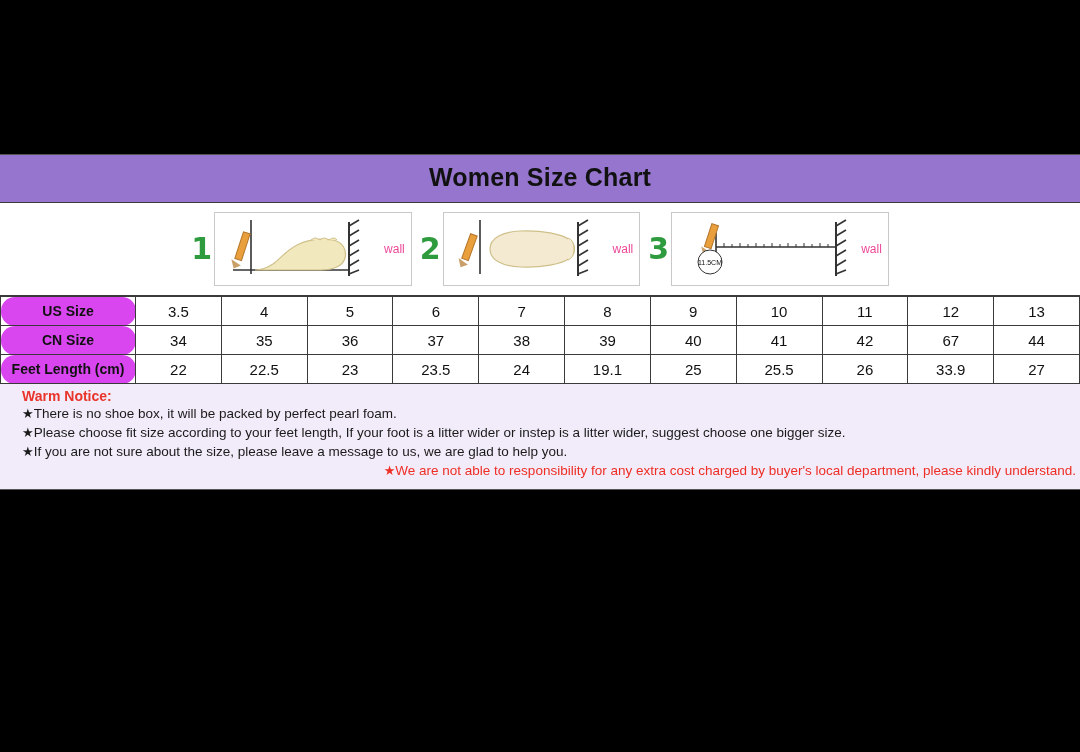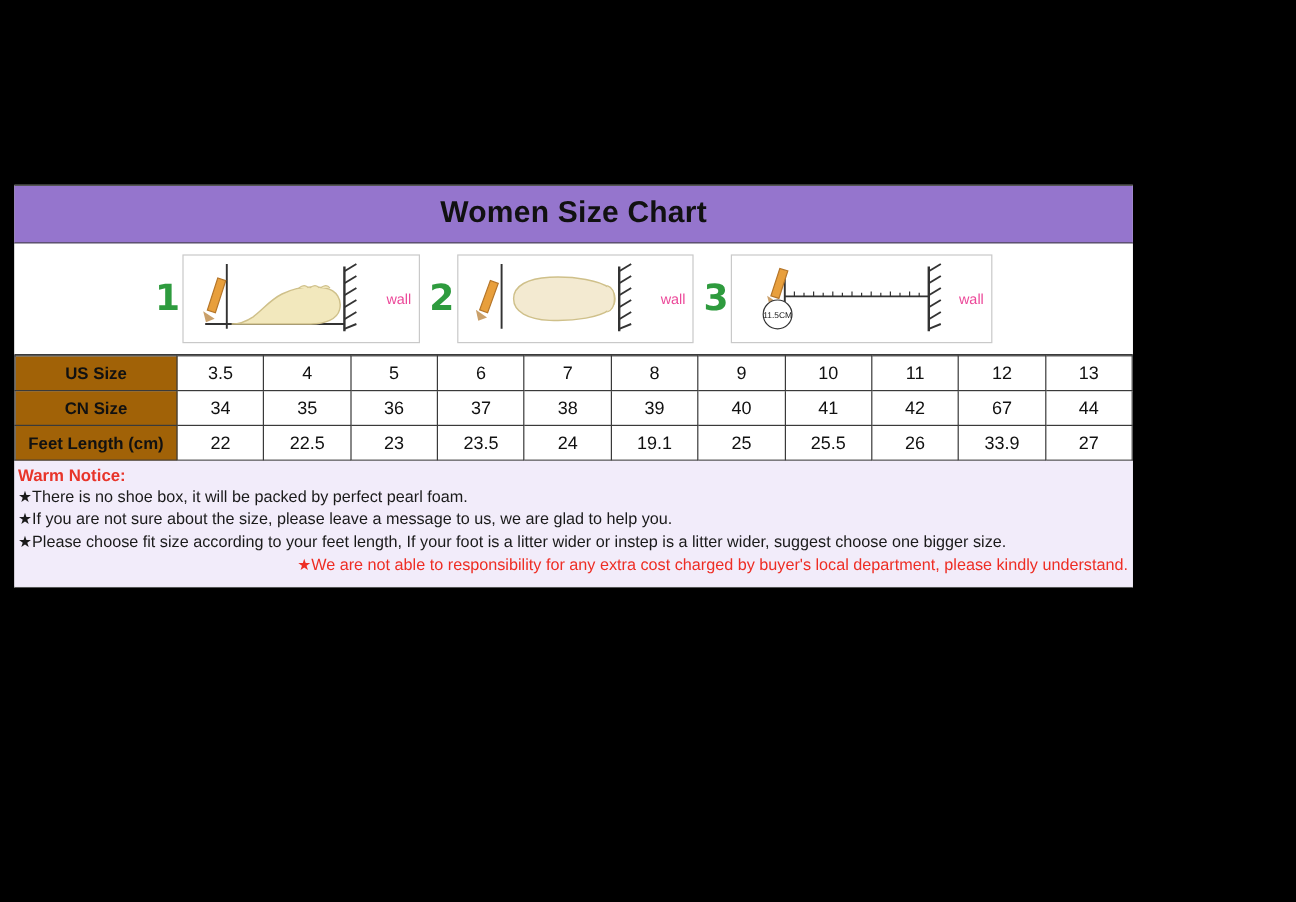--- a/index.html
+++ b/index.html
@@ -12,23 +12,23 @@
     font-family: "Liberation Sans", sans-serif;
   }
   #stage {
     position: relative;
     width: 1080px;
     height: 752px;
     background: #000000;
   }
   #chart-card {
     position: absolute;
-    left: 12px;
+    left: 0px;
     top: 154px;
-    width: 932px;
+    width: 1080px;
     background: #ffffff;
     box-sizing: border-box;
     border-top: 1px solid #555;
     border-bottom: 1px solid #555;
   }
   
   .title-bar {
     background: #9575cd;
     border-bottom: 1px solid #3a3a3a;
     text-align: center;
@@ -90,27 +90,28 @@
     font-size: 15px;
     color: #111111;
     height: 26px;
     padding: 1px 2px;
     background: #ffffff;
   }
   table.size-table td.rowhead {
     font-weight: bold;
     font-size: 14px;
     width: 130px;
-    background: #a16207;
+    background: #d946ef;
+    border-radius: 14px;
   }
   
   .notice {
     background: #f2ecfa;
     border-top: 0;
-    padding: 3px 4px 7px 1px;
+    padding: 3px 4px 7px 20px;
   }
   .notice-title {
     color: #e8342a;
     font-weight: bold;
     font-size: 14px;
     margin: 1px 0 2px 2px;
   }
   .notice-line {
     font-size: 13.5px;
     color: #1a1a1a;
@@ -297,24 +298,24 @@
         </tr>
       </tbody>
     </table>
 
     <div class="notice">
       <div class="notice-title">Warm Notice:</div>
       <div class="notice-line">
         <span class="star">★</span><span>There is no shoe box, it will be packed by perfect pearl foam.</span>
       </div>
       <div class="notice-line">
+        <span class="star">★</span><span>Please choose fit size according to your feet length, If your foot is a litter wider or instep is a litter wider, suggest choose one bigger size.</span>
+      </div>
+      <div class="notice-line">
         <span class="star">★</span><span>If you are not sure about the size, please leave a message to us, we are glad to help you.</span>
-      </div>
-      <div class="notice-line">
-        <span class="star">★</span><span>Please choose fit size according to your feet length, If your foot is a litter wider or instep is a litter wider, suggest choose one bigger size.</span>
       </div>
       <div class="notice-line red">
         <span class="star">★</span><span>We are not able to responsibility for any extra cost charged by buyer's local department, please kindly understand.</span>
       </div>
     </div>
 
   </div>
 </div>
 
 </body></html>

